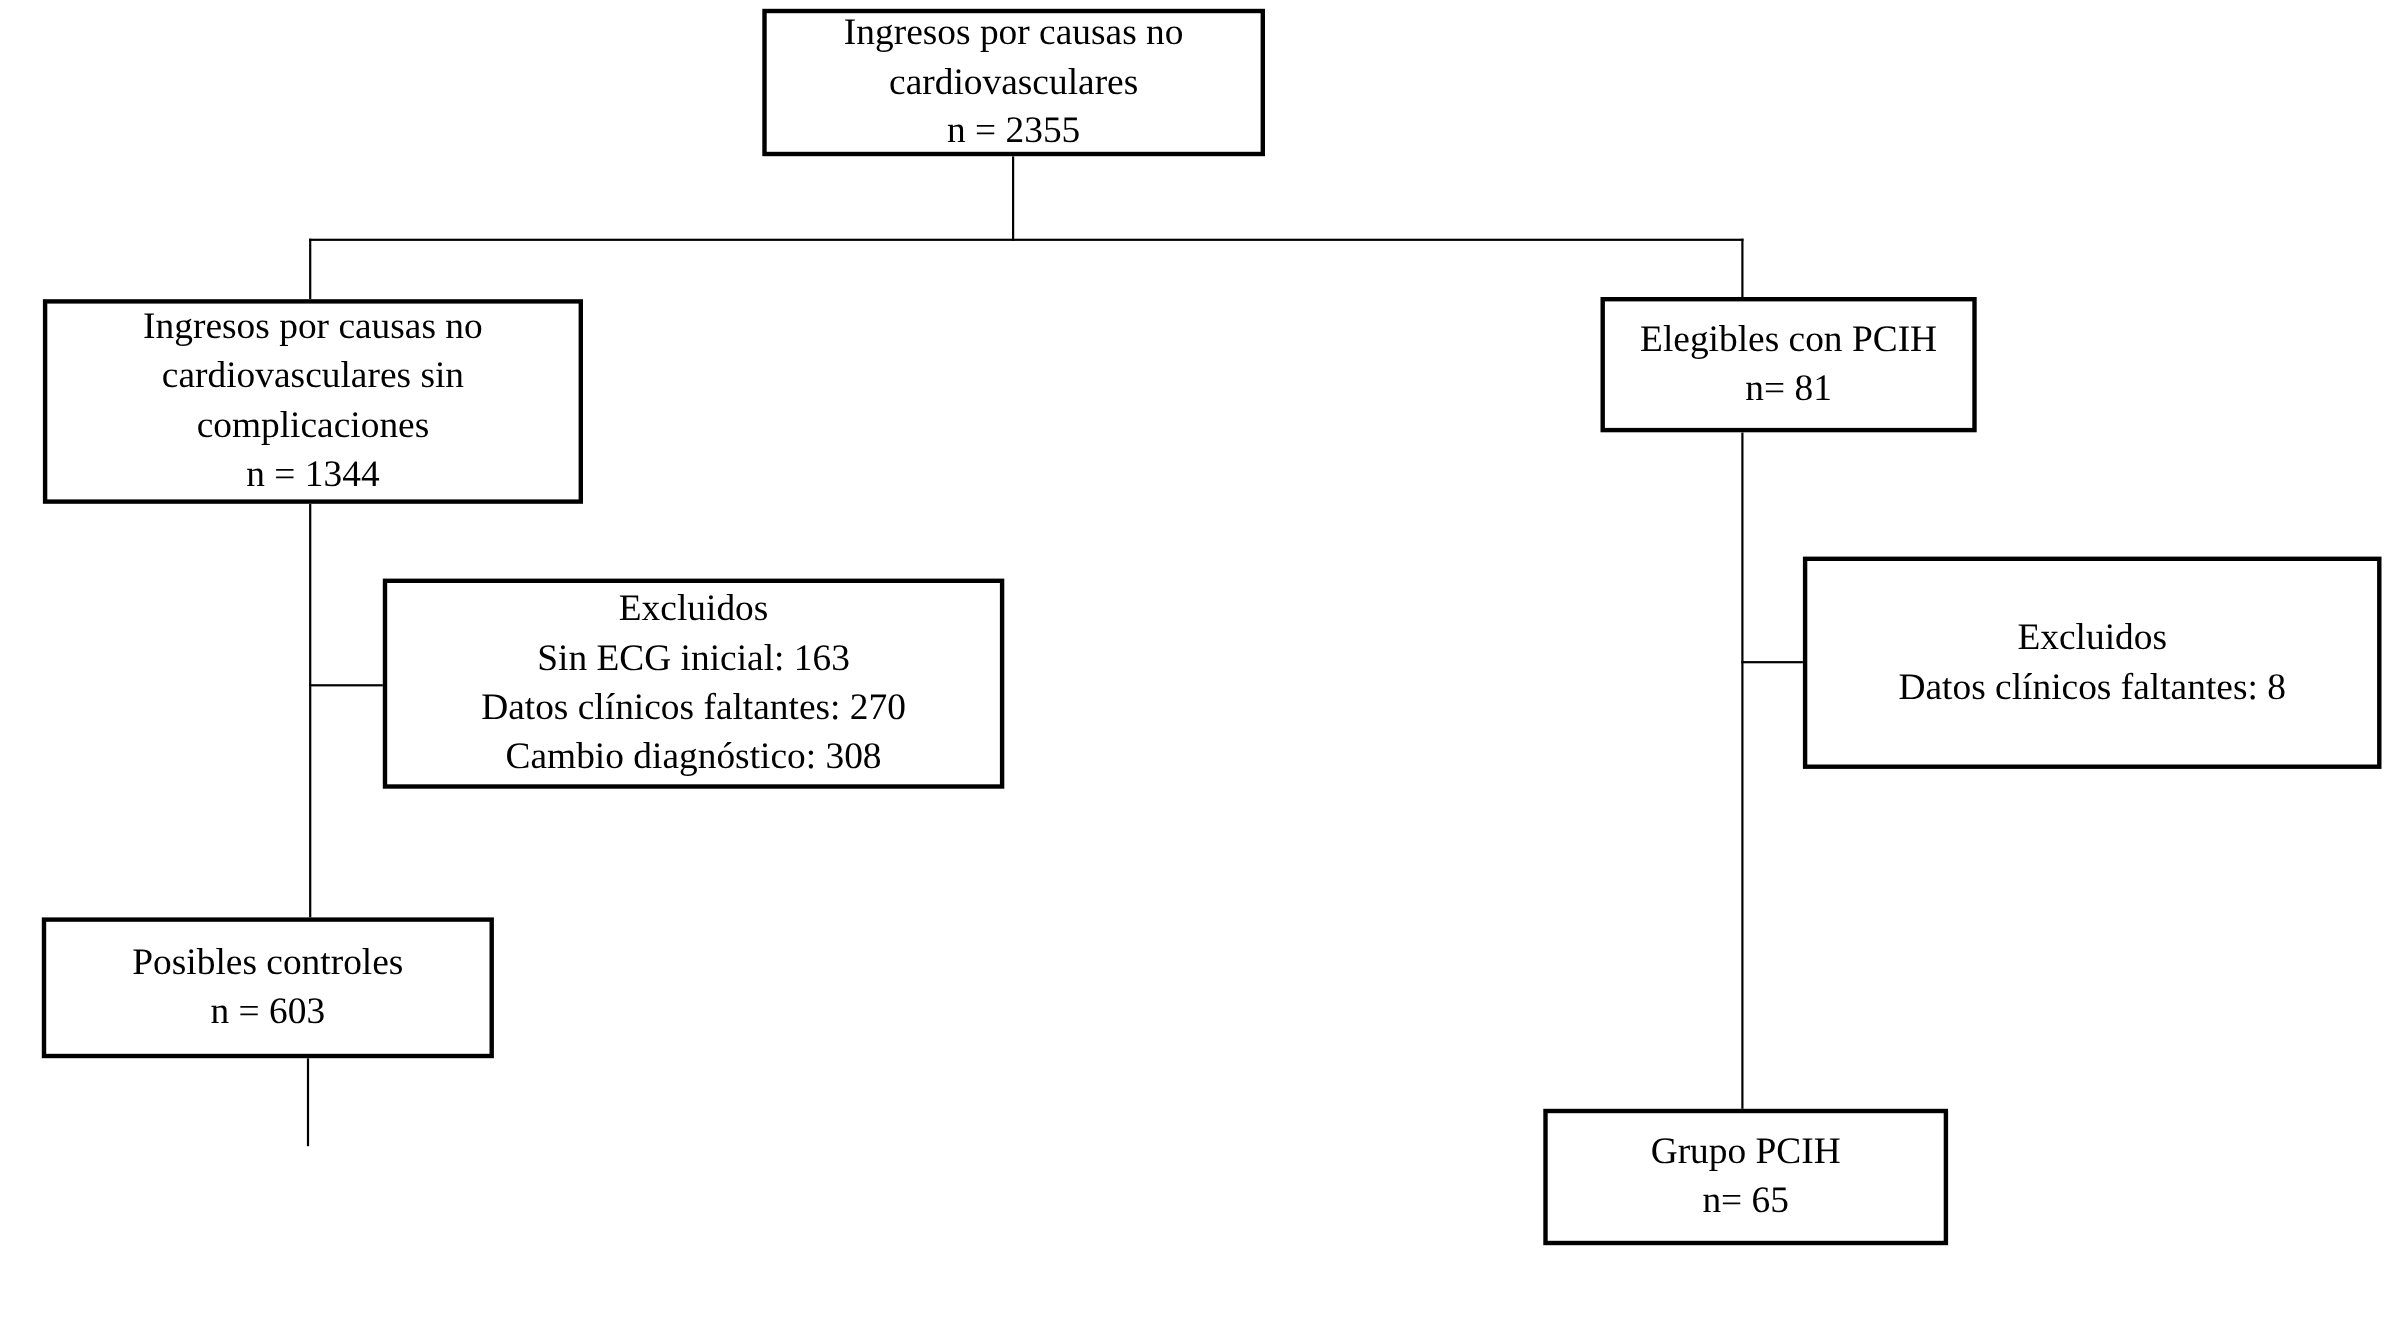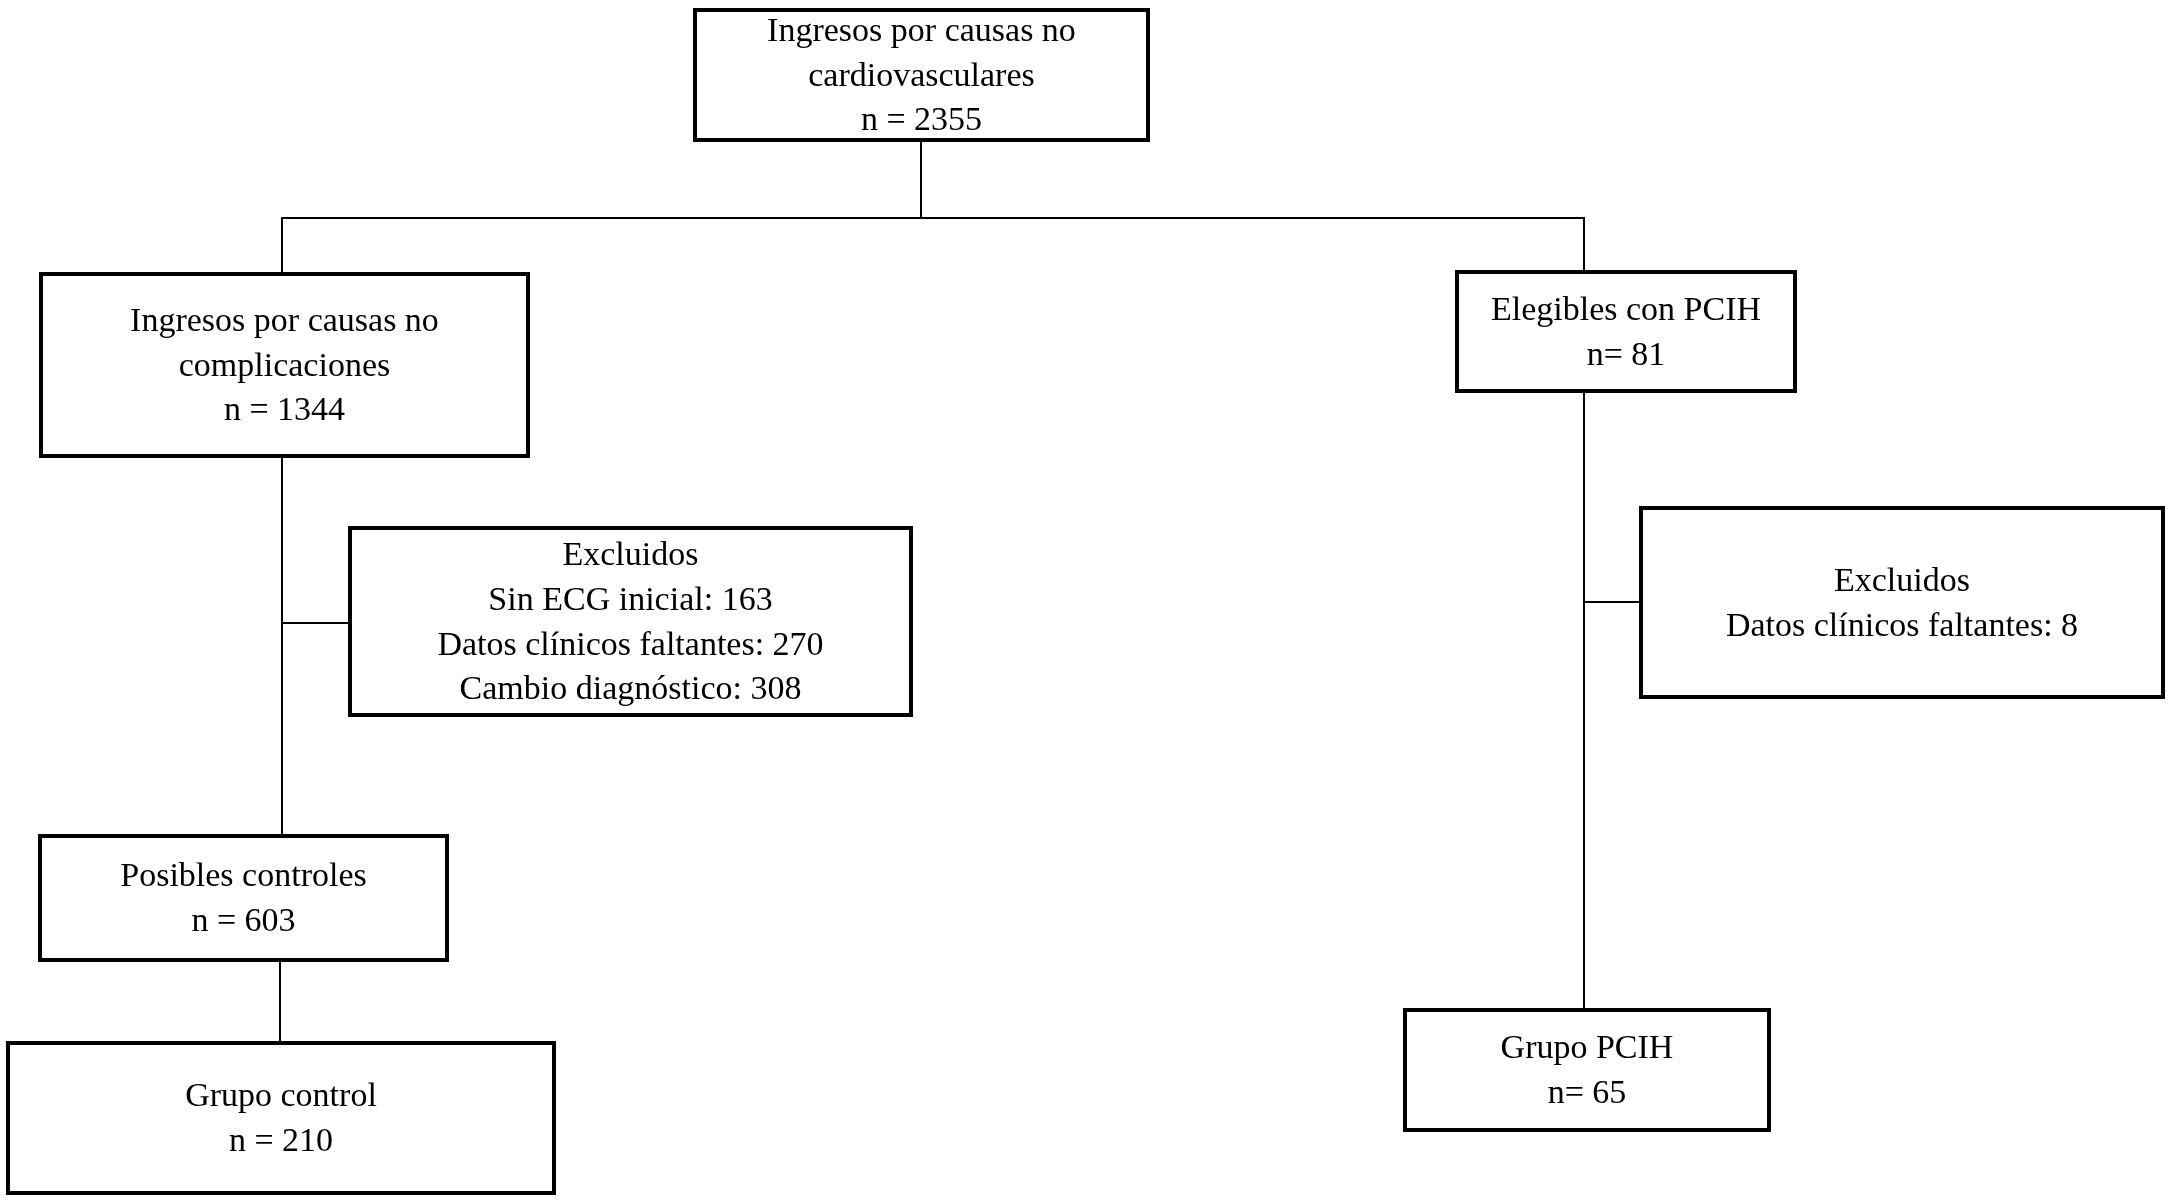--- a/index.html
+++ b/index.html
@@ -76,20 +76,21 @@
   <div class="conn conn-right-tick"></div>
 
   <div class="node box-a">
     <div class="line">Ingresos por causas no</div>
     <div class="line">cardiovasculares</div>
     <div class="line">n = 2355</div>
   </div>
 
   <div class="node box-b">
     <div class="line">Ingresos por causas no</div>
+    <div class="line">cardiovasculares sin</div>
     <div class="line">complicaciones</div>
     <div class="line">n = 1344</div>
   </div>
 
   <div class="node box-e">
     <div class="line">Elegibles con PCIH</div>
     <div class="line">n= 81</div>
   </div>
 
   <div class="node box-c">
@@ -102,23 +103,19 @@
   <div class="node box-d">
     <div class="line">Excluidos</div>
     <div class="line">Datos clínicos faltantes: 8</div>
   </div>
 
   <div class="node box-f">
     <div class="line">Posibles controles</div>
     <div class="line">n = 603</div>
   </div>
 
-  <div class="node box-g">
-    <div class="line">Grupo control</div>
-    <div class="line">n = 210</div>
-  </div>
 
   <div class="node box-h">
     <div class="line">Grupo PCIH</div>
     <div class="line">n= 65</div>
   </div>
 
 </div>
 
 </body></html>

